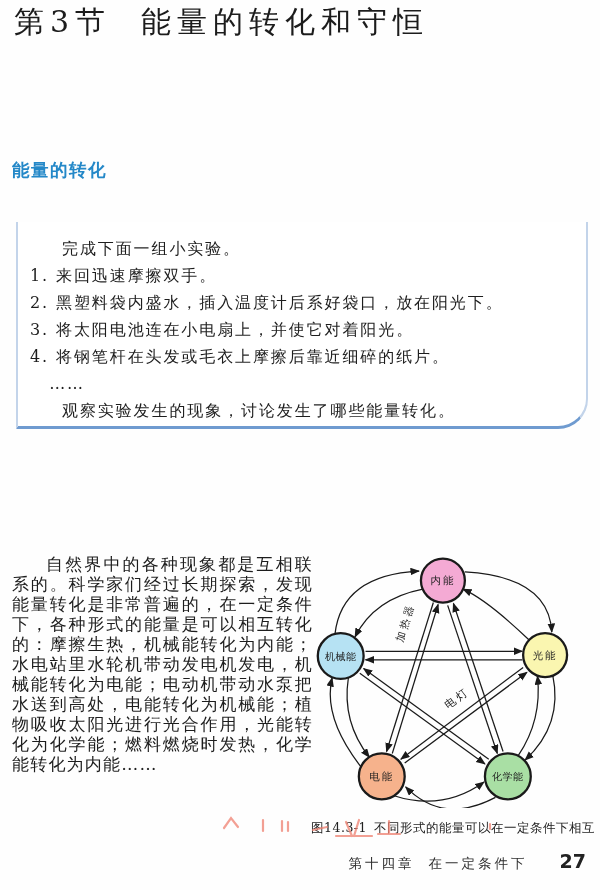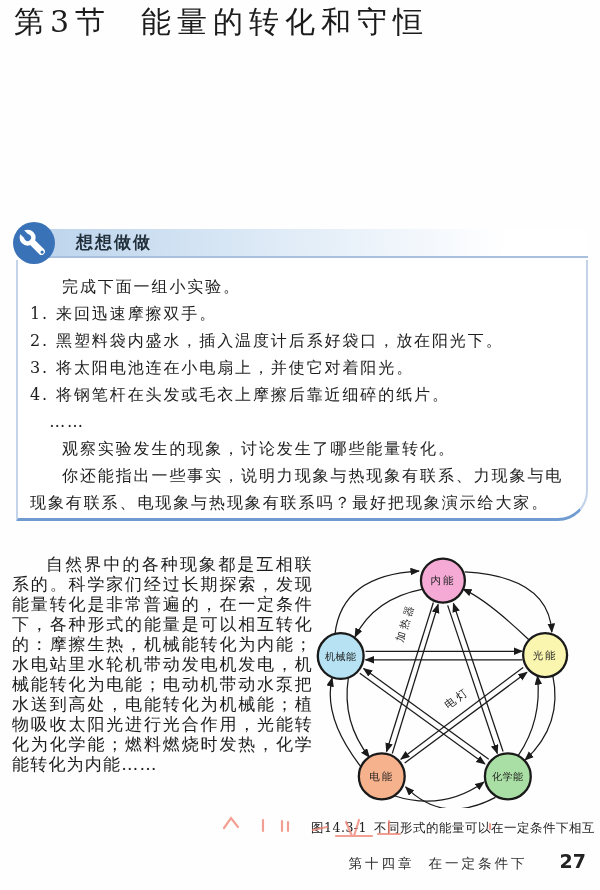--- a/index.html
+++ b/index.html
@@ -52,48 +52,31 @@
   .page-num{font-family:"DejaVu Sans",sans-serif;font-weight:600;font-size:19px;
             margin-left:32px;letter-spacing:0;color:#222;}
 </style>
 </head>
 <body>
 
 <div class="page">
 
   <h1 class="title"><span>第3节</span><span class="gap"></span><span>能量的转化和守恒</span></h1>
 
+  <h2 class="section-heading">能量的转化</h2>
 
   <div class="think-box">
-    <div class="tb-header">
-      <div class="tb-icon">
-        <svg viewBox="0 0 44 44" width="44" height="44">
-          <circle cx="22" cy="22" r="21" fill="#3a72b8"></circle>
-          <g transform="translate(22,23) rotate(-45)">
-            <circle cx="0" cy="-9" r="8" fill="#ffffff"></circle>
-            <rect x="-3.4" y="-5" width="6.8" height="19" rx="3.4" fill="#ffffff"></rect>
-            <rect x="-2.8" y="-21" width="5.6" height="9.5" fill="#3a72b8"></rect>
-            <circle cx="0" cy="-9" r="3.4" fill="#3a72b8"></circle>
-            <circle cx="0" cy="11.5" r="1.6" fill="#3a72b8"></circle>
-          </g>
-        </svg>
-      </div>
-      <div class="tb-bar">
-        <span class="hdr">想想做做</span>
-      </div>
-    </div>
     <div class="tb-body">
       <p class="indent">完成下面一组小实验。</p>
       <p>1. 来回迅速摩擦双手。</p>
       <p>2. 黑塑料袋内盛水，插入温度计后系好袋口，放在阳光下。</p>
       <p>3. 将太阳电池连在小电扇上，并使它对着阳光。</p>
       <p>4. 将钢笔杆在头发或毛衣上摩擦后靠近细碎的纸片。</p>
       <p class="half-indent">……</p>
       <p class="indent">观察实验发生的现象，讨论发生了哪些能量转化。</p>
-      <p class="indent">你还能指出一些事实，说明力现象与热现象有联系、力现象与电现象有联系、电现象与热现象有联系吗？最好把现象演示给大家。</p>
     </div>
   </div>
 
   <div class="main-cols">
     <p class="body-par">自然界中的各种现象都是互相联系的。科学家们经过长期探索，发现能量转化是非常普遍的，在一定条件下，各种形式的能量是可以相互转化的：摩擦生热，机械能转化为内能；水电站里水轮机带动发电机发电，机械能转化为电能；电动机带动水泵把水送到高处，电能转化为机械能；植物吸收太阳光进行光合作用，光能转化为化学能；燃料燃烧时发热，化学能转化为内能……</p>
 
     <figure class="figure" style="margin:0;">
       <svg class="diagram" viewBox="0 0 290 272">
         <defs>
           <marker id="ah" markerWidth="11" markerHeight="9" refX="9" refY="4" orient="auto" markerUnits="userSpaceOnUse">

